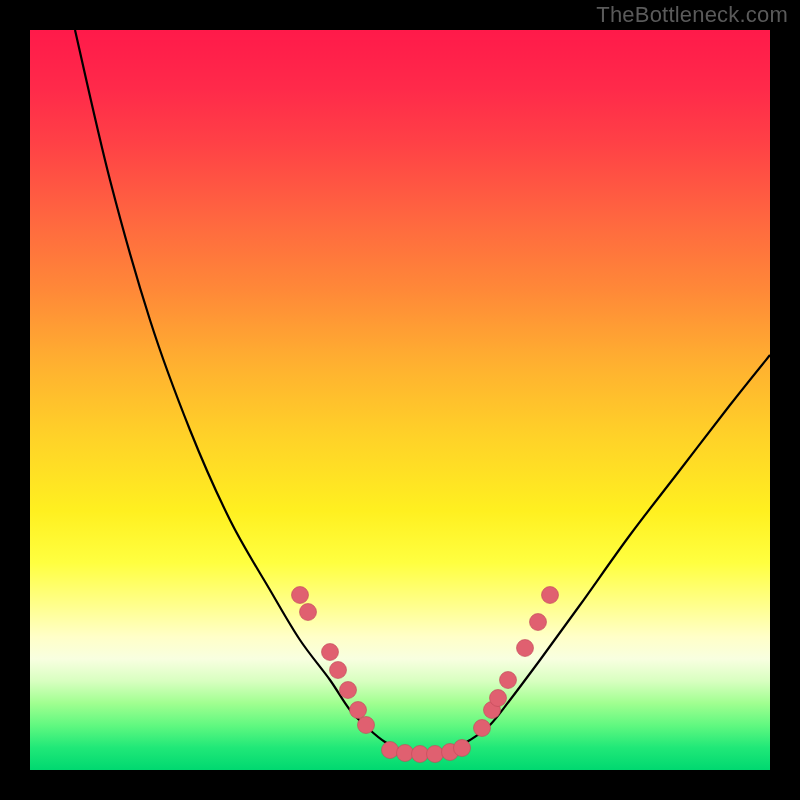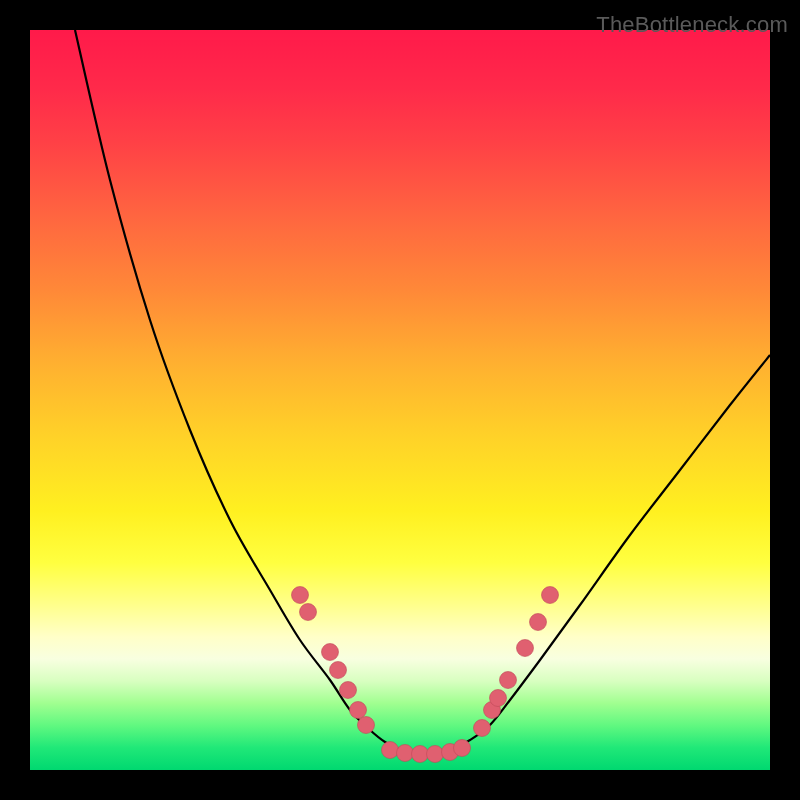--- a/index.html
+++ b/index.html
@@ -32,21 +32,21 @@
       #f8ffe0 85%,
       #d8ffc0 88%,
       #a0ff90 91%,
       #60f880 94%,
       #20e878 97%,
       #00d870 100%
     );
   }
   .watermark {
     position: absolute;
-    top: 12px;
+    top: 2px;
     right: 12px;
     font-family: Arial, Helvetica, sans-serif;
     font-size: 22px;
     font-weight: 500;
     color: #5a5a5a;
     letter-spacing: 0.2px;
   }
   svg.overlay {
     position: absolute;
     left: 30px;

